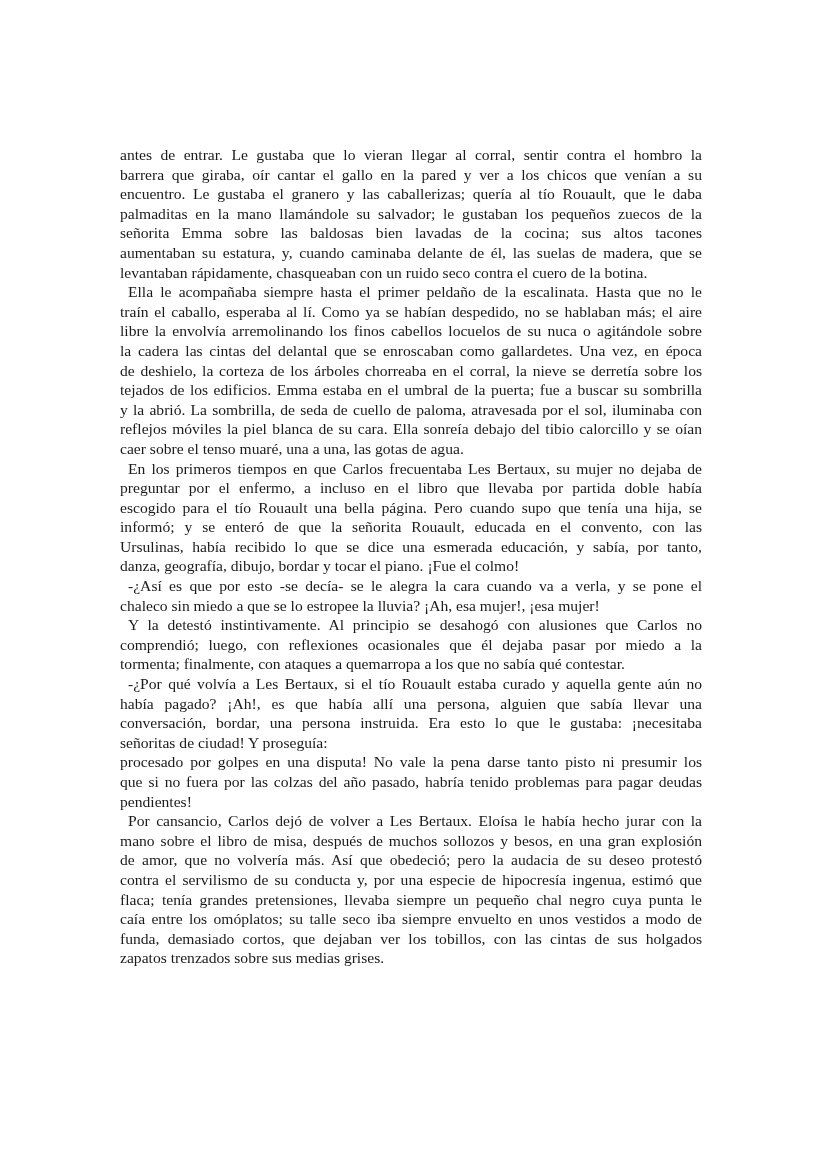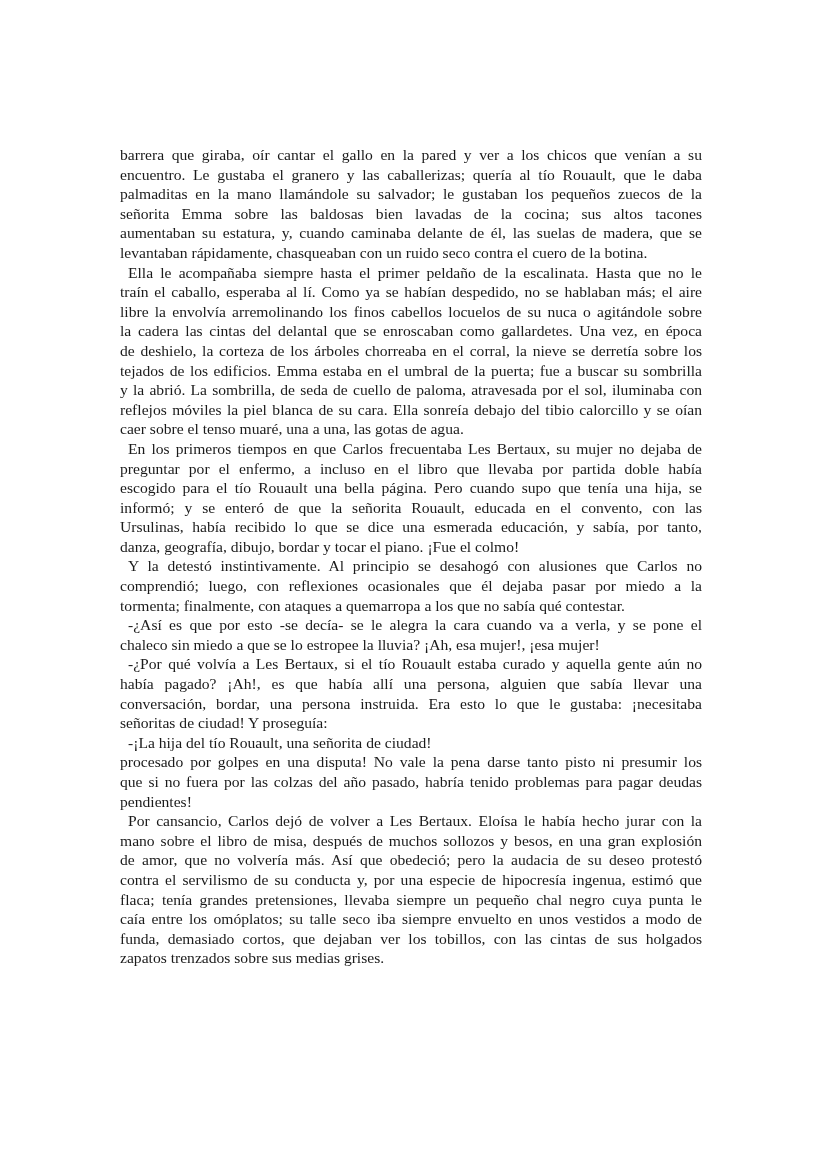--- a/index.html
+++ b/index.html
@@ -37,20 +37,21 @@
   .line.indent {
     padding-left: 8px;
   }
 </style>
 </head>
 <body>
 
 <div class="page">
 
   <div>
+    <span class="line">antes de entrar. Le gustaba que lo vieran llegar al corral, sentir contra el hombro la</span>
     <span class="line">barrera que giraba, oír cantar el gallo en la pared y ver a los chicos que venían a su</span>
     <span class="line">encuentro. Le gustaba el granero y las caballerizas; quería al tío Rouault, que le daba</span>
     <span class="line">palmaditas en la mano llamándole su salvador; le gustaban los pequeños zuecos de la</span>
     <span class="line">señorita Emma sobre las baldosas bien lavadas de la cocina; sus altos tacones</span>
     <span class="line">aumentaban su estatura, y, cuando caminaba delante de él, las suelas de madera, que se</span>
     <span class="line last">levantaban rápidamente, chasqueaban con un ruido seco contra el cuero de la botina.</span>
   </div>
 
   <div>
     <span class="line indent">Ella le acompañaba siempre hasta el primer peldaño de la escalinata. Hasta que no le</span>
@@ -67,40 +68,37 @@
   <div>
     <span class="line indent">En los primeros tiempos en que Carlos frecuentaba Les Bertaux, su mujer no dejaba de</span>
     <span class="line">preguntar por el enfermo, a incluso en el libro que llevaba por partida doble había</span>
     <span class="line">escogido para el tío Rouault una bella página. Pero cuando supo que tenía una hija, se</span>
     <span class="line">informó; y se enteró de que la señorita Rouault, educada en el convento, con las</span>
     <span class="line">Ursulinas, había recibido lo que se dice una esmerada educación, y sabía, por tanto,</span>
     <span class="line last">danza, geografía, dibujo, bordar y tocar el piano. ¡Fue el colmo!</span>
   </div>
 
   <div>
+    <span class="line indent">-¿Así es que por esto -se decía- se le alegra la cara cuando va a verla, y se pone el</span>
+    <span class="line last">chaleco sin miedo a que se lo estropee la lluvia? ¡Ah, esa mujer!, ¡esa mujer!</span>
+  </div>
+
+  <div>
     <span class="line indent">Y la detestó instintivamente. Al principio se desahogó con alusiones que Carlos no</span>
     <span class="line">comprendió; luego, con reflexiones ocasionales que él dejaba pasar por miedo a la</span>
     <span class="line last">tormenta; finalmente, con ataques a quemarropa a los que no sabía qué contestar.</span>
-  </div>
-
-  <div>
-    <span class="line indent">-¿Así es que por esto -se decía- se le alegra la cara cuando va a verla, y se pone el</span>
-    <span class="line last">chaleco sin miedo a que se lo estropee la lluvia? ¡Ah, esa mujer!, ¡esa mujer!</span>
   </div>
 
   <div>
     <span class="line indent">-¿Por qué volvía a Les Bertaux, si el tío Rouault estaba curado y aquella gente aún no</span>
     <span class="line">había pagado? ¡Ah!, es que había allí una persona, alguien que sabía llevar una</span>
     <span class="line">conversación, bordar, una persona instruida. Era esto lo que le gustaba: ¡necesitaba</span>
     <span class="line last">señoritas de ciudad! Y proseguía:</span>
   </div>
 
-  <div>
-    <span class="line indent last">-¡La hija del tío Rouault, una señorita de ciudad!</span>
-  </div>
 
   <div>
     <span class="line">procesado por golpes en una disputa! No vale la pena darse tanto pisto ni presumir los</span>
     <span class="line">que si no fuera por las colzas del año pasado, habría tenido problemas para pagar deudas</span>
     <span class="line last">pendientes!</span>
   </div>
 
   <div>
     <span class="line indent">Por cansancio, Carlos dejó de volver a Les Bertaux. Eloísa le había hecho jurar con la</span>
     <span class="line">mano sobre el libro de misa, después de muchos sollozos y besos, en una gran explosión</span>

